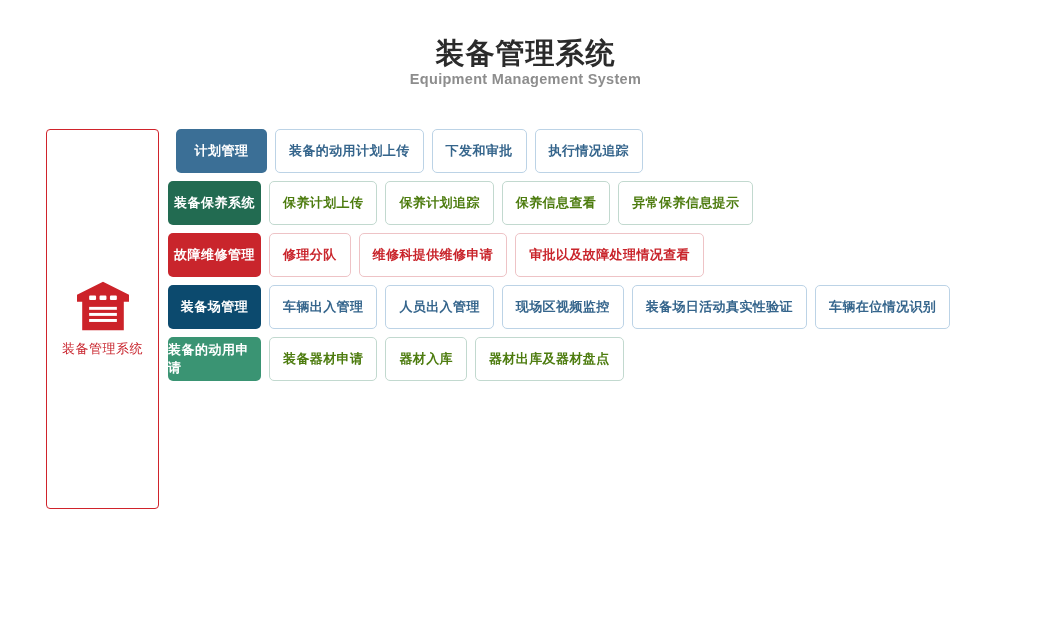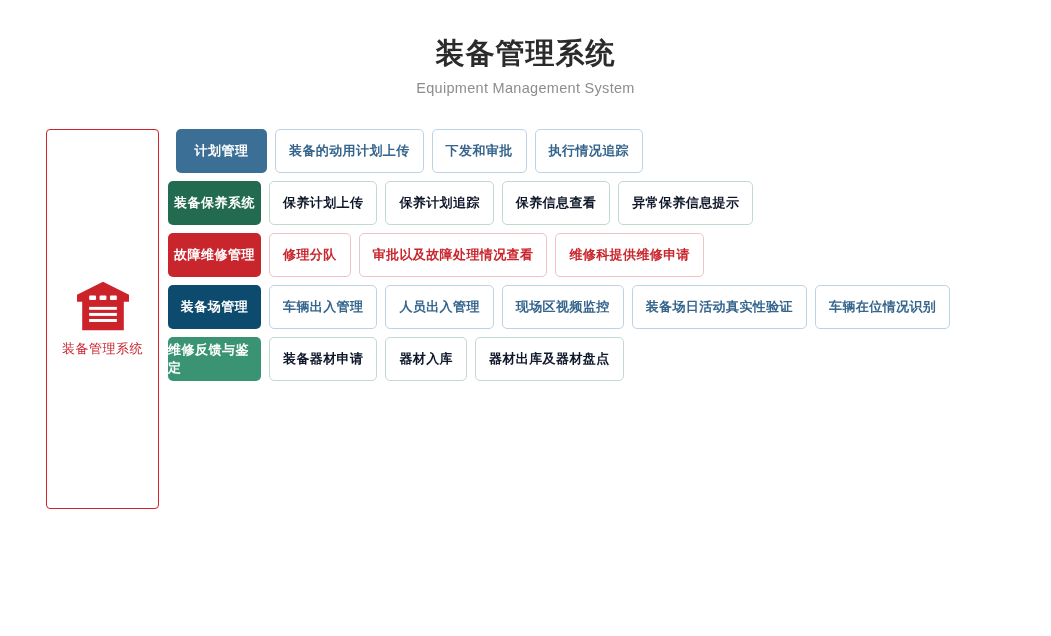--- a/index.html
+++ b/index.html
@@ -21,24 +21,23 @@
     text-align: center;
   }
   .title-cn {
     font-size: 29px;
     font-weight: bold;
     color: #2b2b2b;
     letter-spacing: 1px;
     line-height: 1.2;
   }
   .title-en {
-    margin-top: 9px;
     font-size: 14.5px;
     color: #8d8d8d;
-    font-weight: normal;
+    font-weight: bold;
     letter-spacing: 0.3px;
   }
 
   
   .board {
     position: absolute;
     left: 0;
     top: 129px;
     width: 1051px;
     display: flex;
@@ -151,21 +150,21 @@
   }
 
   
   .t-blue-dark { background: #3b6f96; }
   .t-blue      { background: #0c4a6e; }
   .t-green-dark{ background: #226b51; }
   .t-green     { background: #3a9473; }
   .t-red       { background: #c9252c; }
 
   .leaf.b-blue  { border-color: #bcd3e6; color: #35658c; }
-  .leaf.b-green { border-color: #c2d9cf; color: #0f172a; }
+  .leaf.b-green { border-color: #c2d9cf; color: #4d7c0f; }
   .leaf.b-red   { border-color: #eec3c6; color: #c9252c; }
 </style>
 </head>
 <body>
 
 <div class="header">
   <div class="title-cn">装备管理系统</div>
   <div class="title-en">Equipment Management System</div>
 </div>
 
@@ -206,35 +205,35 @@
       <div class="cat t-green-dark">装备保养系统</div>
       <div class="leaf b-green">保养计划上传</div>
       <div class="leaf b-green">保养计划追踪</div>
       <div class="leaf b-green">保养信息查看</div>
       <div class="leaf b-green">异常保养信息提示</div>
     </div>
 
     <div class="row">
       <div class="cat t-red">故障维修管理</div>
       <div class="leaf b-red">修理分队</div>
+      <div class="leaf b-red">维修科提供维修申请</div>
       <div class="leaf b-red">审批以及故障处理情况查看</div>
-      <div class="leaf b-red">维修科提供维修申请</div>
     </div>
 
     <div class="row">
       <div class="cat t-blue">装备场管理</div>
       <div class="leaf b-blue">车辆出入管理</div>
       <div class="leaf b-blue">人员出入管理</div>
       <div class="leaf b-blue">现场区视频监控</div>
       <div class="leaf b-blue">装备场日活动真实性验证</div>
       <div class="leaf b-blue">车辆在位情况识别</div>
     </div>
 
     <div class="row">
-      <div class="cat t-green">维修反馈与鉴定</div>
+      <div class="cat t-green">装备的动用申请</div>
       <div class="leaf b-green">装备器材申请</div>
       <div class="leaf b-green">器材入库</div>
       <div class="leaf b-green">器材出库及器材盘点</div>
     </div>
 
 
   </div>
 </div>
 
 </body></html>

